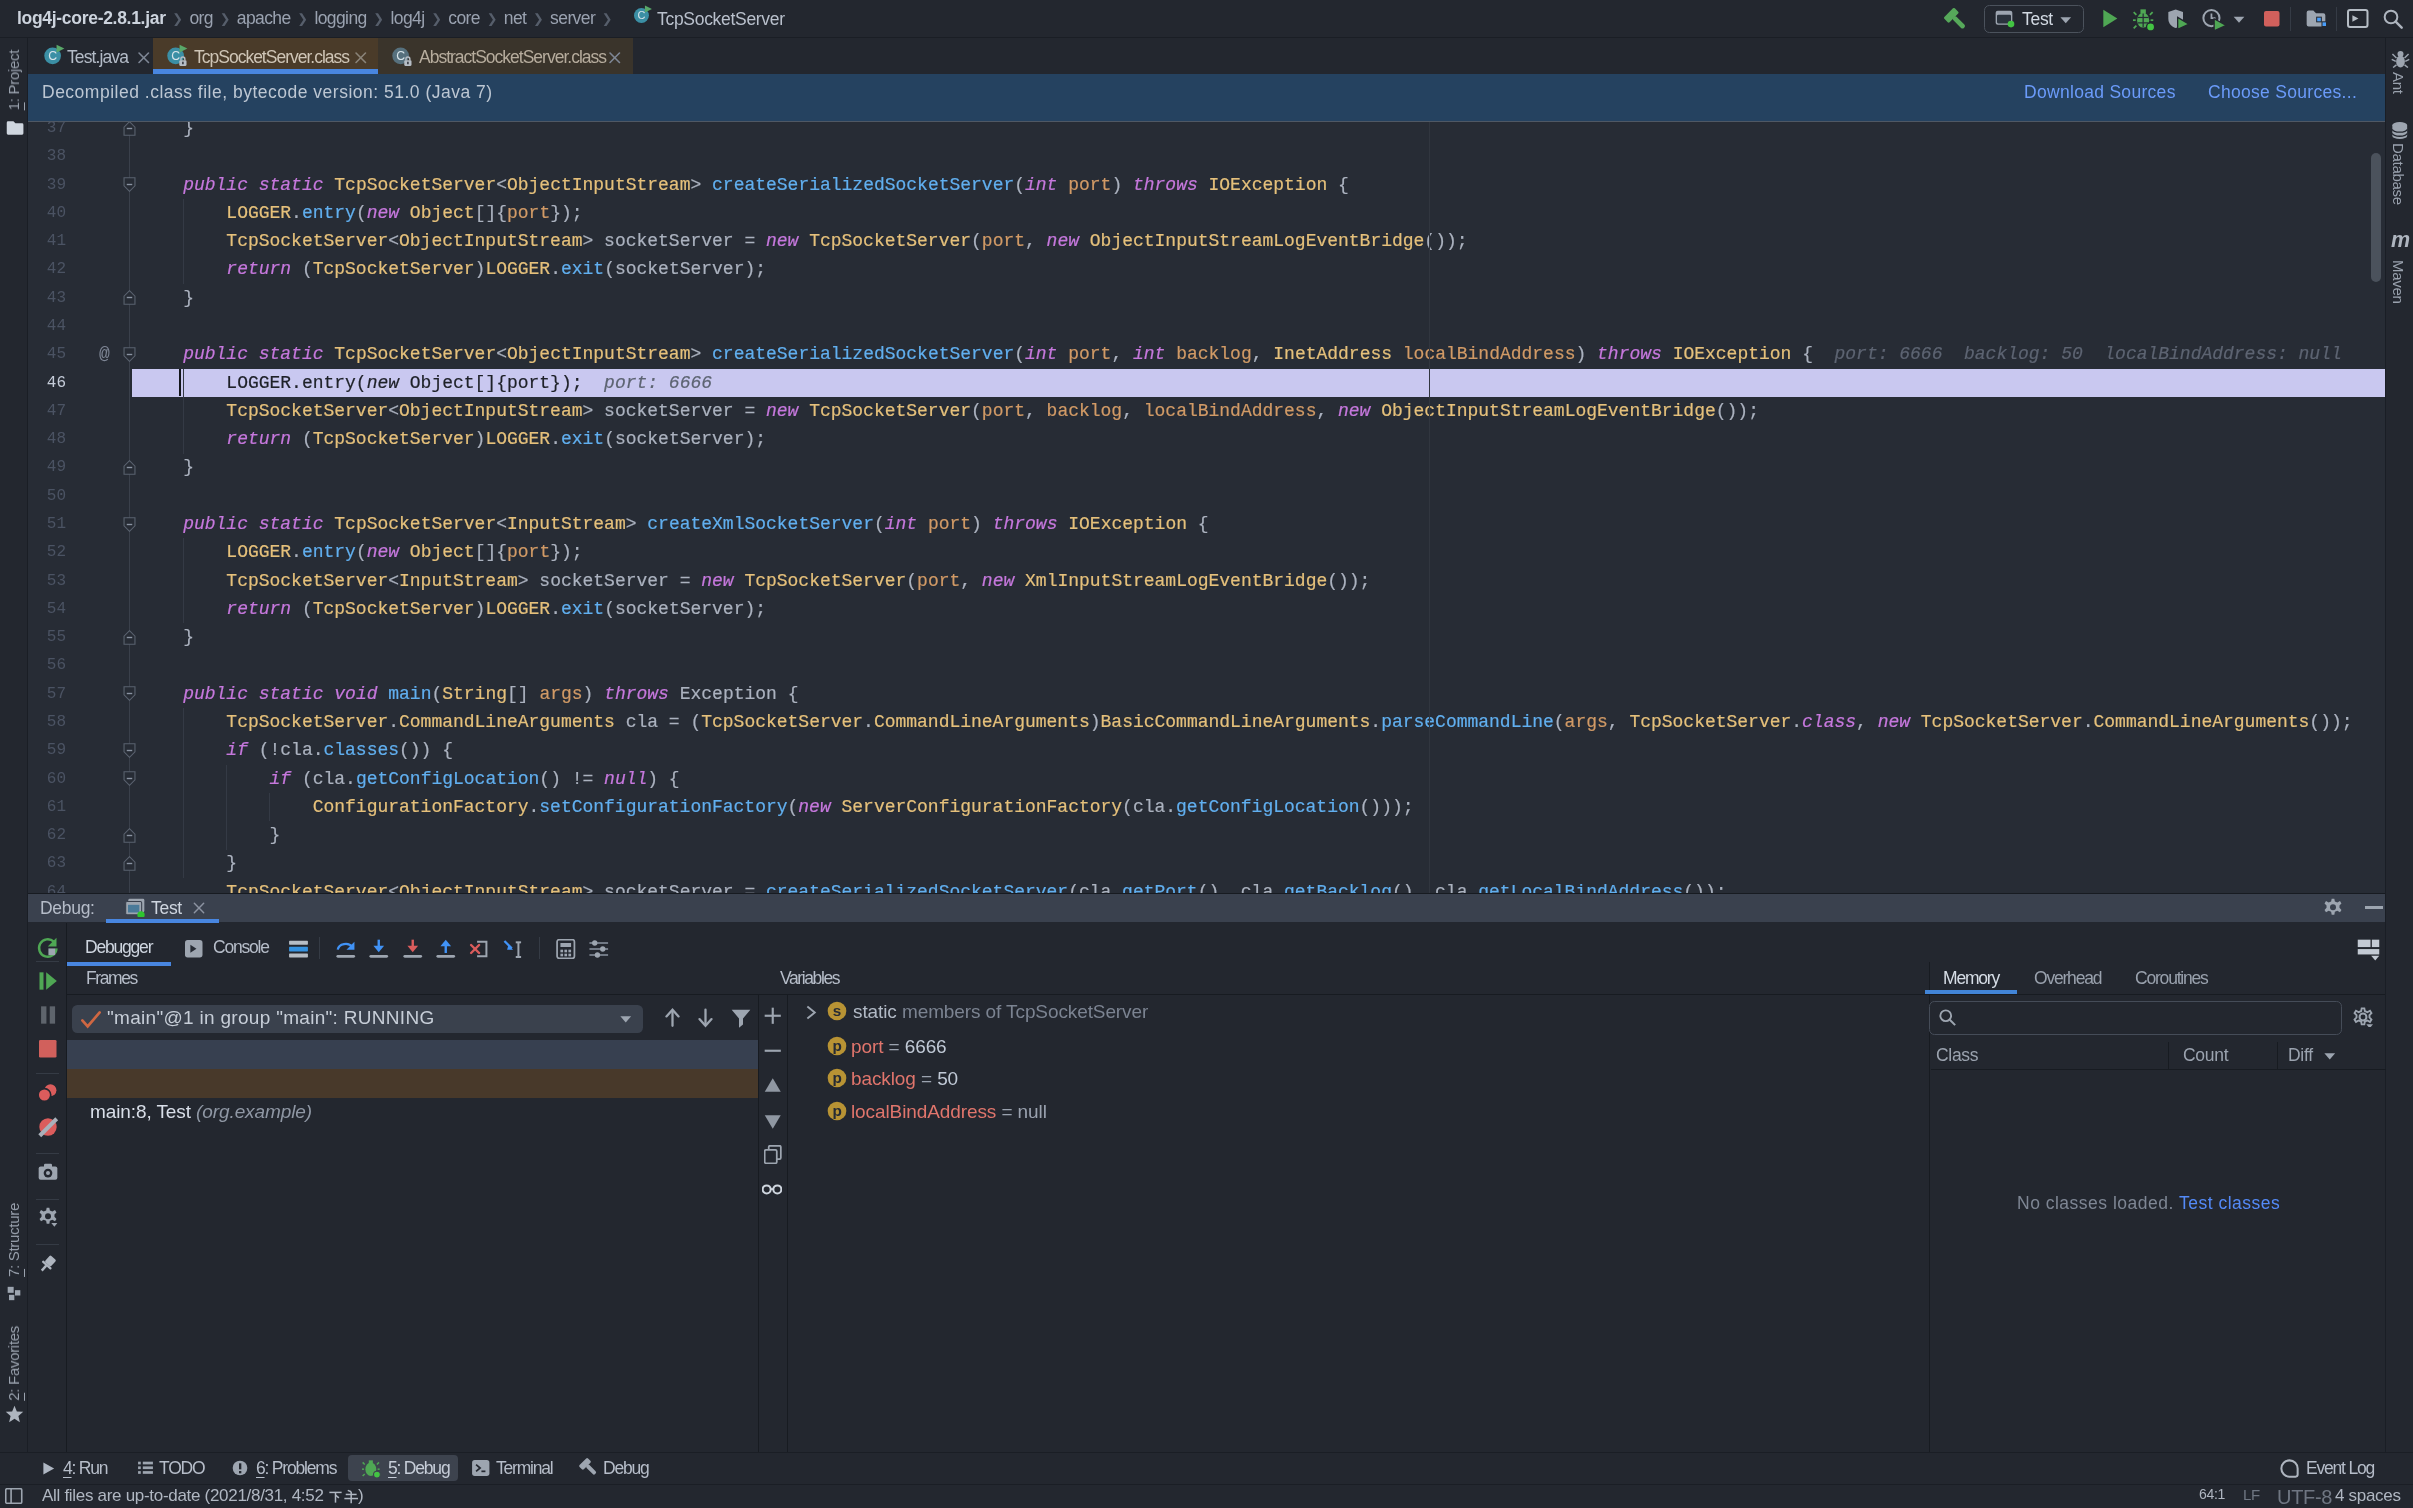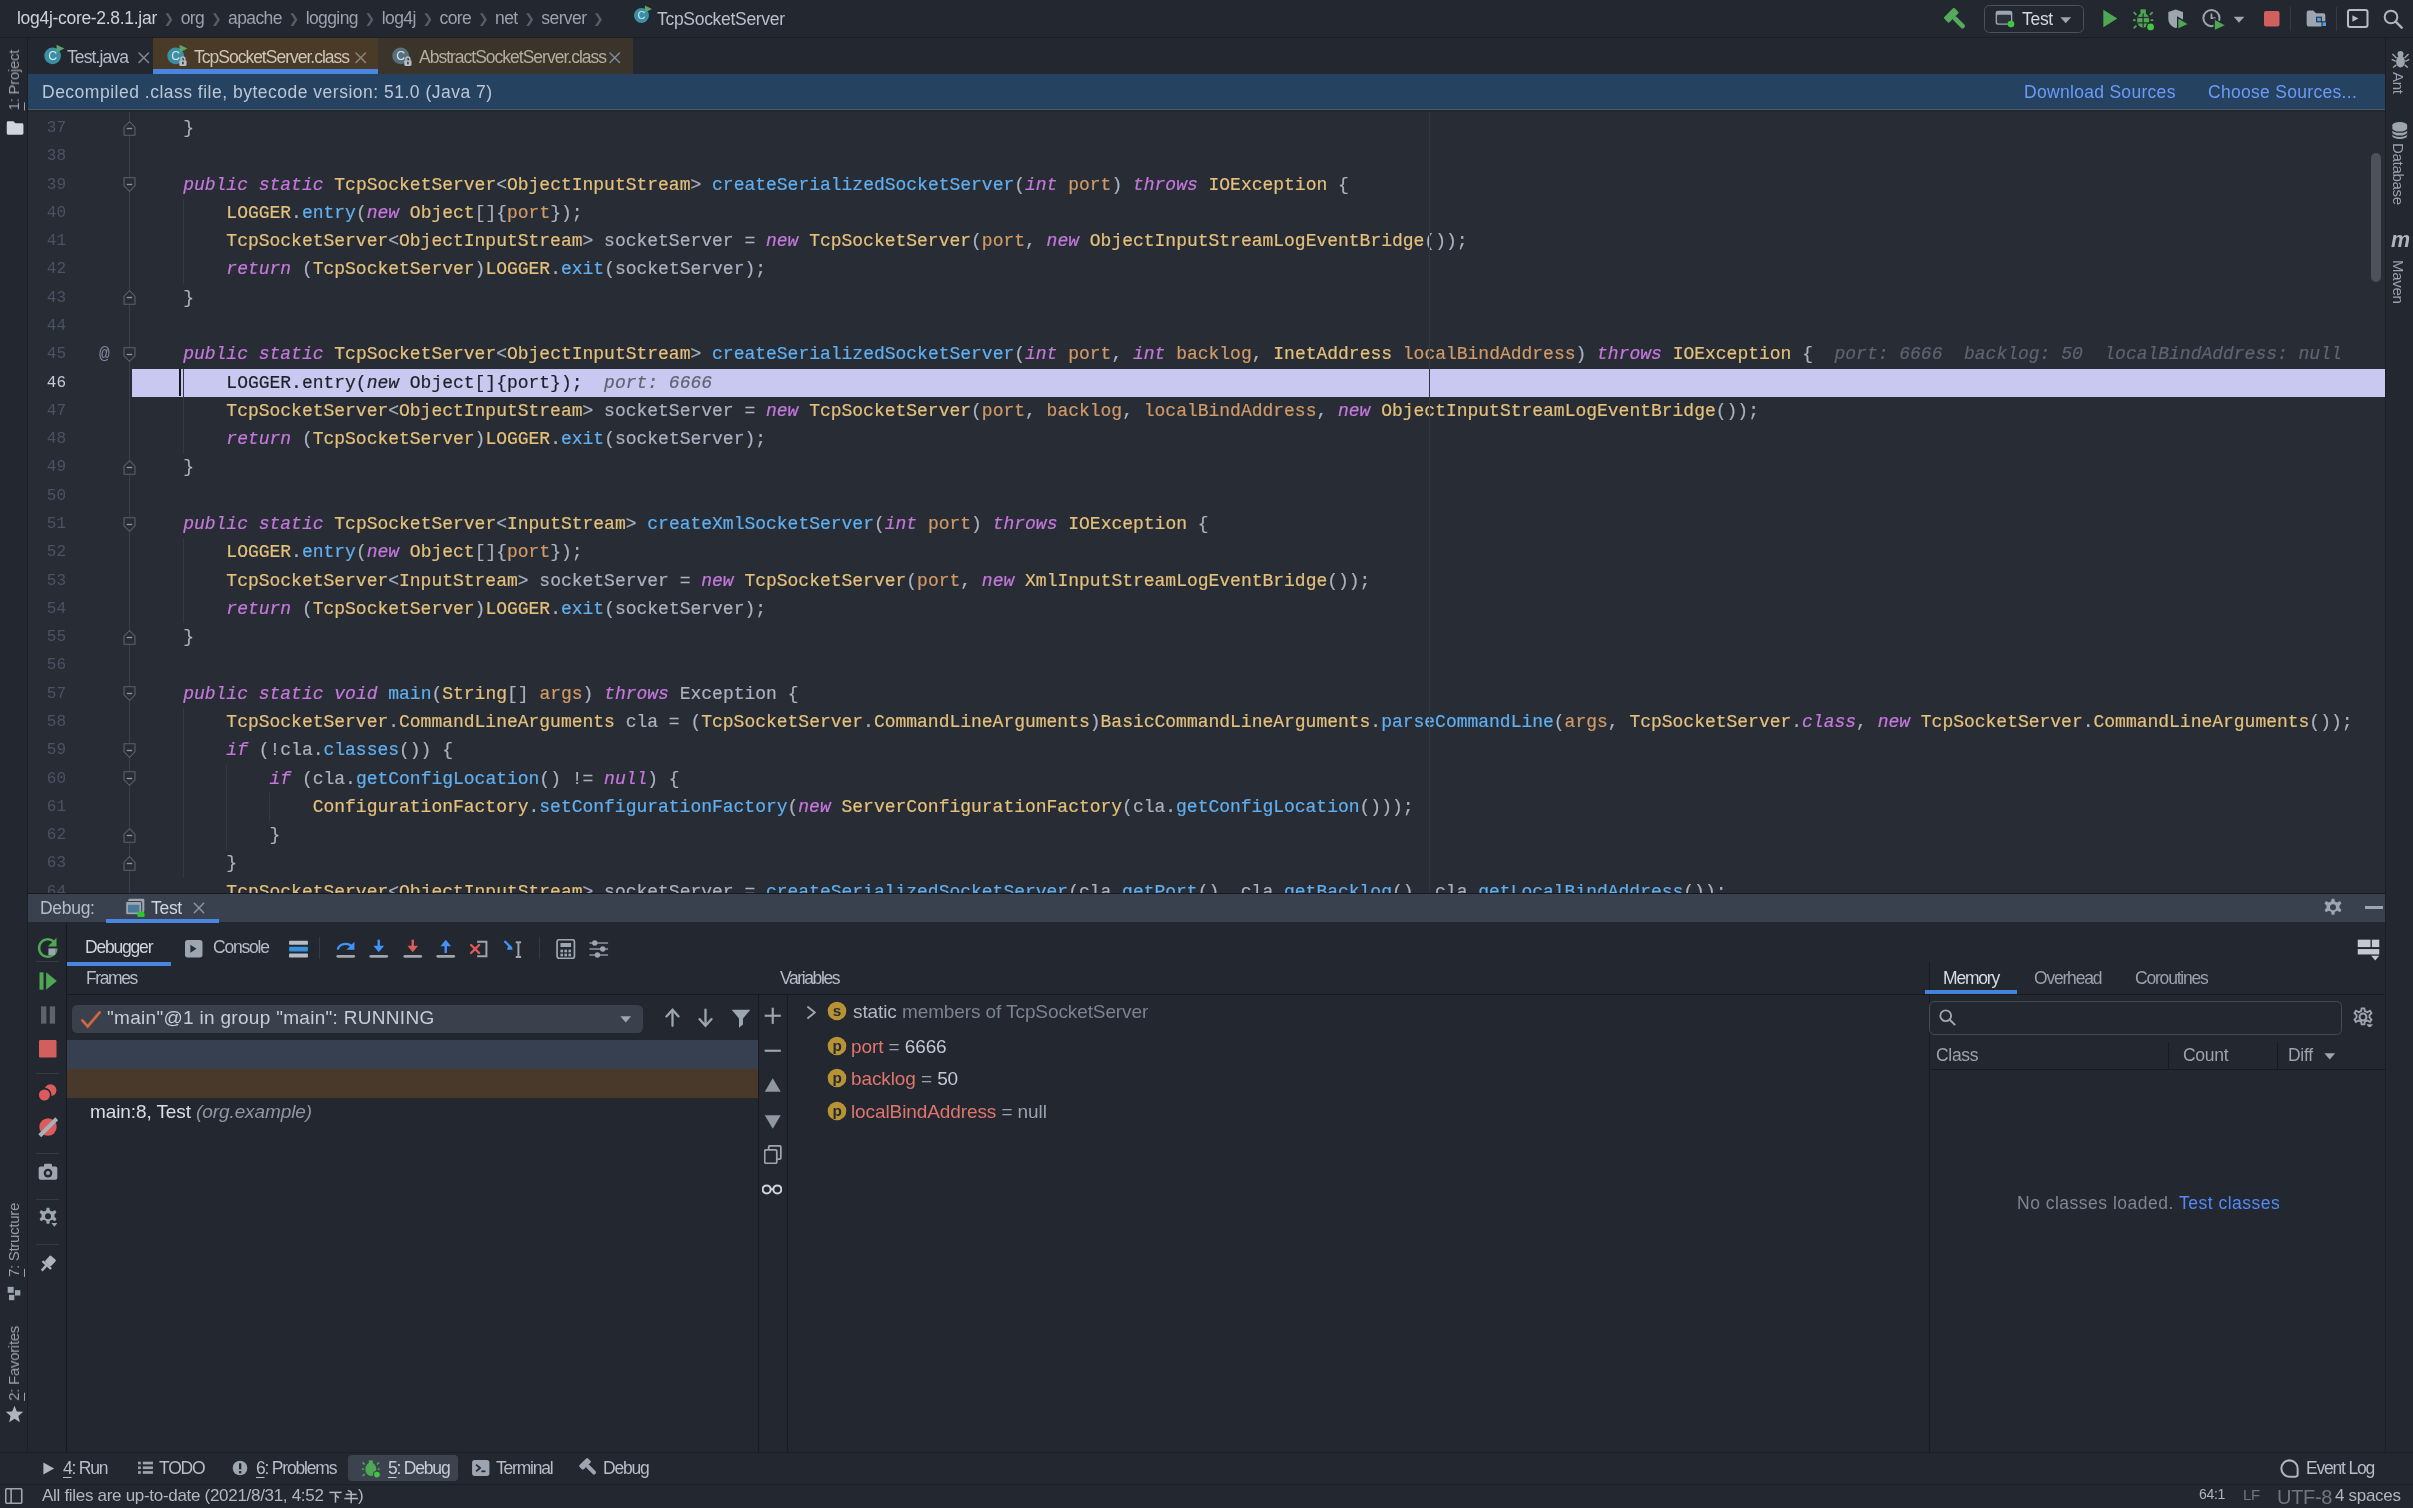--- a/index.html
+++ b/index.html
@@ -142,21 +142,21 @@
 <div class="gn" style="top:737px">63</div>
 <div class="cl" style="top:766px"><span class="p">        </span><span class="t">TcpSocketServer</span><span class="p">&lt;</span><span class="t">ObjectInputStream</span><span class="p">&gt; socketServer = </span><span class="f">createSerializedSocketServer</span><span class="p">(cla.</span><span class="f">getPort</span><span class="p">(), cla.</span><span class="f">getBacklog</span><span class="p">(), cla.</span><span class="f">getLocalBindAddress</span><span class="p">());</span></div>
 <div class="gn" style="top:766px">64</div>
   <div class="abs" style="left:151px;top:257px;width:2px;height:27px;background:#14161b"></div>
   <div class="abs" style="left:1401px;top:0;width:1.3px;height:781px;background:#31363f"></div>
   <div class="abs" style="left:2343px;top:41px;width:10px;height:129px;background:#4b525c;border-radius:5.4px"></div>
 </div>
 
 <div class="abs" style="left:0;top:0;width:2413px;height:38px;background:#23272f;border-bottom:1.3px solid #1a1e25">
   <div class="abs" style="left:17px;top:0;height:36px;display:flex;align-items:center">
-    <span style="font-weight:normal;color:#ccd3dd;font-size:17.5px">log4j-core-2.8.1.jar</span>
+    <span style="font-weight:bold;color:#ccd3dd;font-size:17.5px">log4j-core-2.8.1.jar</span>
     <span class="chev" style="padding:0 6.7px">❯</span>
         <span class="crumb">org</span>
     <span class="chev" style="padding:0 6.7px">❯</span>
         <span class="crumb">apache</span>
     <span class="chev" style="padding:0 6.7px">❯</span>
         <span class="crumb">logging</span>
     <span class="chev" style="padding:0 6.7px">❯</span>
         <span class="crumb">log4j</span>
     <span class="chev" style="padding:0 6.7px">❯</span>
         <span class="crumb">core</span>
@@ -283,21 +283,21 @@
       </svg>
   <span class="ui" style="left:391px;top:8.8px;color:#b6ac9d;letter-spacing:-1px">AbstractSocketServer.class</span>
   <svg style="position:absolute;left:580px;top:12.8px;" width="13.5" height="13.5" viewBox="0 0 20 20">
         <g stroke="#7e8695" stroke-width="2.4" stroke-linecap="round">
           <line x1="3" y1="3" x2="17" y2="17"></line>
           <line x1="17" y1="3" x2="3" y2="17"></line>
         </g>
       </svg>
 </div>
 
-<div class="abs" style="left:28px;top:74px;width:2357px;height:36px;background:#254260;border-bottom:1.3px solid #4f5864">
+<div class="abs" style="left:28px;top:74px;width:2357px;height:48px;background:#254260;border-bottom:1.3px solid #4f5864">
   <span class="ui" style="left:14px;top:8px;color:#bdc7d3;letter-spacing:0.5px">Decompiled .class file, bytecode version: 51.0 (Java 7)</span>
   <span class="ui" style="left:1996px;top:8px;color:#6b9bfa;letter-spacing:0.3px">Download Sources</span>
   <span class="ui" style="left:2180px;top:8px;color:#6b9bfa;letter-spacing:0.3px">Choose Sources...</span>
 </div>
 
 <div class="abs" style="left:0;top:38px;width:28px;height:1414px;background:#23272f;border-right:1.3px solid #1a1e25">
   <div class="abs vtext" style="left:4.7px;top:12px;white-space:nowrap"><u>1</u>: Project</div>
   <svg style="position:absolute;left:6px;top:82px;" width="17.5" height="16" viewBox="0 0 26 24">
         <path d="M1 4 a2 2 0 0 1 2-2 h8 l3 3 h10 a2 2 0 0 1 2 2 v13 a2 2 0 0 1 -2 2 h-21 a2 2 0 0 1 -2 -2 z" fill="#cfd6df"></path>
       </svg>

